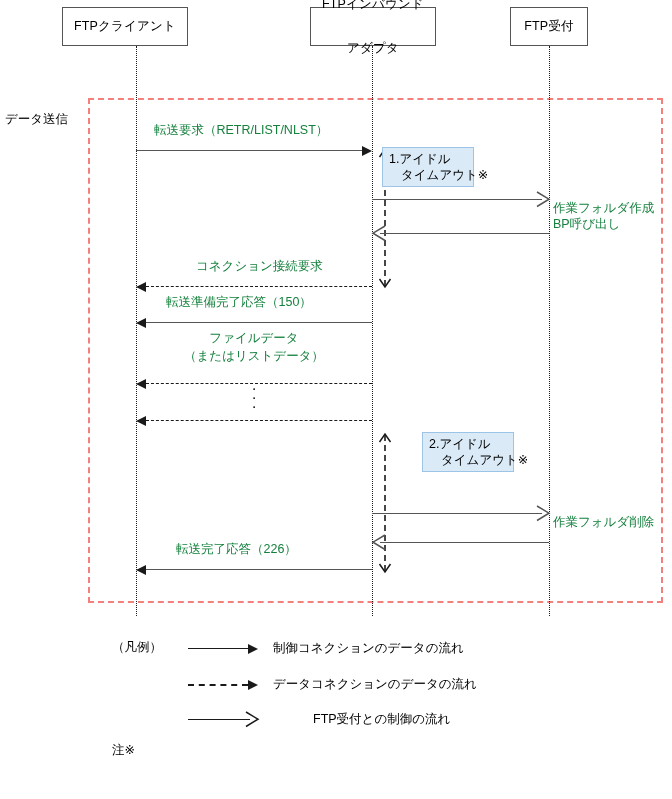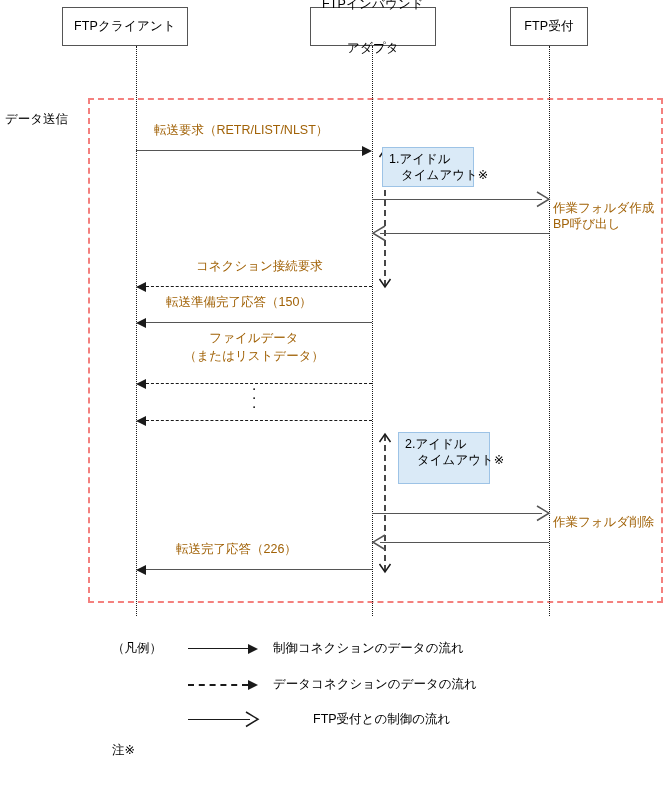--- a/index.html
+++ b/index.html
@@ -75,21 +75,21 @@
     border-right: 10px solid #1a1a1a;
   }
   
   .open-ah { position: absolute; }
 
   .msg-label {
     position: absolute;
     font-size: 12.5px;
     line-height: 16px;
     white-space: nowrap;
-    color: #a16207;
+    color: #15803d;
   }
   .msg-label.center { text-align: center; }
 
   
   .timeout-span { position: absolute; }
 
   
   .note-box {
     position: absolute;
     background: #daeaf7;
@@ -233,42 +233,42 @@
   <div class="arrowhead ah-left" style="left:136px; top:415.5px;"></div>
 
   <div class="timeout-span" style="left:377px; top:432px; width:16px; height:142px;">
     <svg width="16" height="142" viewBox="0 0 16 142">
       <line x1="8" y1="3" x2="8" y2="139" stroke="#1a1a1a" stroke-width="1.6" stroke-dasharray="6,4"></line>
       <polyline points="2.5,10 8,2 13.5,10" fill="none" stroke="#1a1a1a" stroke-width="1.5"></polyline>
       <polyline points="2.5,132 8,140 13.5,132" fill="none" stroke="#1a1a1a" stroke-width="1.5"></polyline>
     </svg>
   </div>
 
-  <div class="note-box" style="left:398px; top:432px; width:92px; height:52px;"><span style="display:block;">2.アイドル</span><span style="display:block; padding-left:12px;">タイムアウト※</span></div>
+  <div class="note-box" style="left:422px; top:432px; width:92px; height:40px;"><span style="display:block;">2.アイドル</span><span style="display:block; padding-left:12px;">タイムアウト※</span></div>
 
   <div class="msg-line thin" style="left:372px; top:513px; width:170px;"></div>
   <div class="open-ah" style="left:534px; top:505px;">
     <svg width="18" height="17" viewBox="0 0 18 17">
       <polyline points="3,1 15,8.2 3,15.5" fill="none" stroke="#555555" stroke-width="1.5"></polyline>
     </svg>
   </div>
   <div class="msg-label" style="left:553px; top:514px;">作業フォルダ削除</div>
 
   <div class="msg-line thin" style="left:380px; top:542px; width:169px;"></div>
   <div class="open-ah" style="left:370px; top:534px;">
     <svg width="18" height="17" viewBox="0 0 18 17">
       <polyline points="15,1 3,8.2 15,15.5" fill="none" stroke="#555555" stroke-width="1.5"></polyline>
     </svg>
   </div>
 
   <div class="msg-label" style="left:176px; top:541px;">転送完了応答（226）</div>
   <div class="msg-line" style="left:146px; top:569px; width:226px;"></div>
   <div class="arrowhead ah-left" style="left:136px; top:564.5px;"></div>
 
-  <div class="legend-label" style="left:112px; top:640px;">（凡例）</div>
+  <div class="legend-label" style="left:112px; top:640px;font-family:Liberation Mono, monospace;">（凡例）</div>
 
   <div class="legend-line" style="left:188px; top:648px; width:60px;"></div>
   <div class="arrowhead ah-right" style="left:248px; top:643.5px;"></div>
   <div class="legend-label" style="left:273px; top:640px;">制御コネクションのデータの流れ</div>
 
   <div class="legend-line dashed" style="left:188px; top:684px; width:60px;"></div>
   <div class="arrowhead ah-right" style="left:248px; top:679.5px;"></div>
   <div class="legend-label" style="left:273px; top:676px;">データコネクションのデータの流れ</div>
 
   <div class="legend-line" style="left:188px; top:719px; width:62px;"></div>

